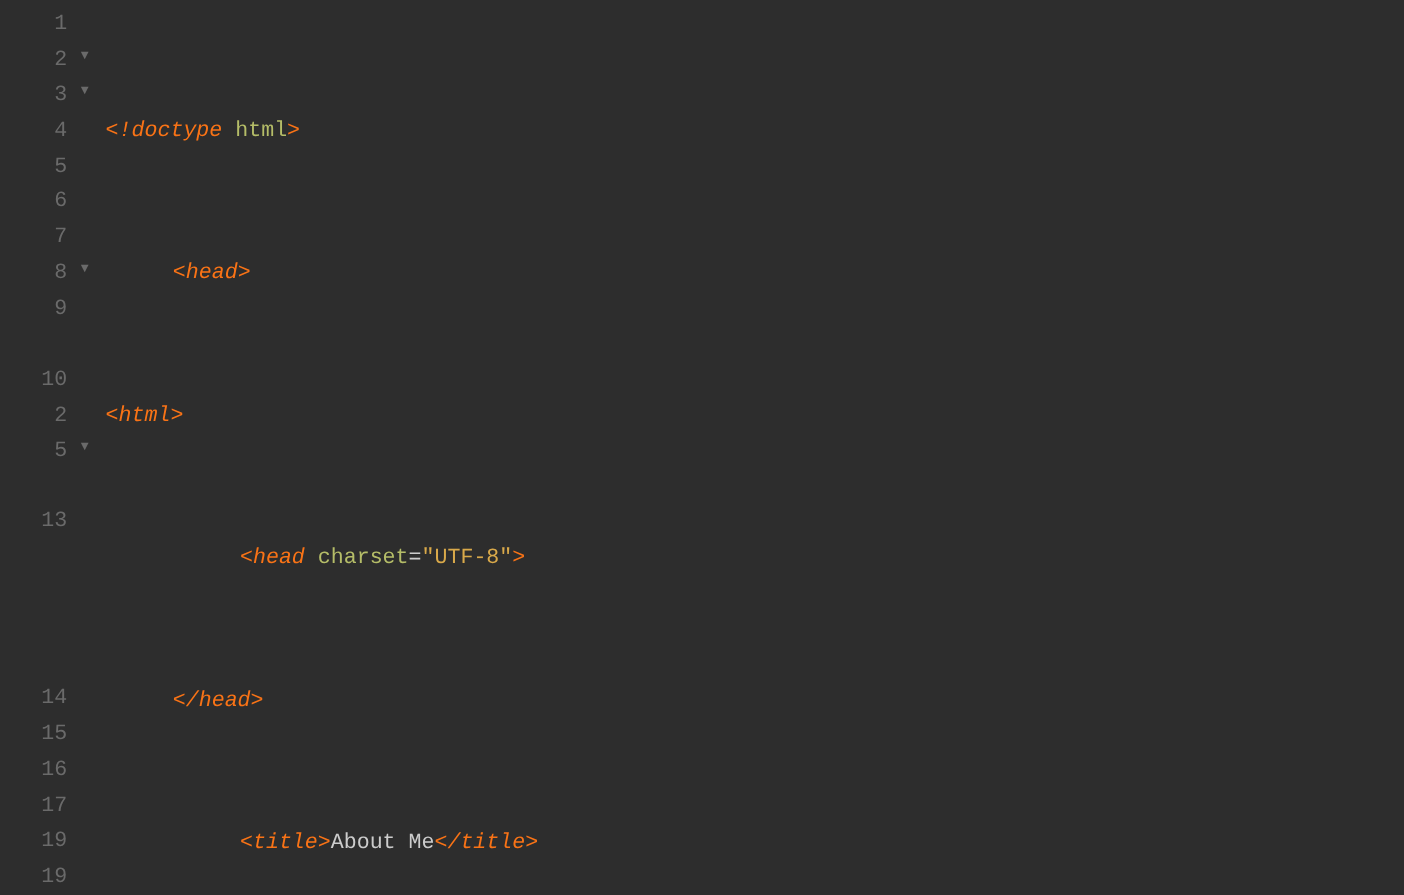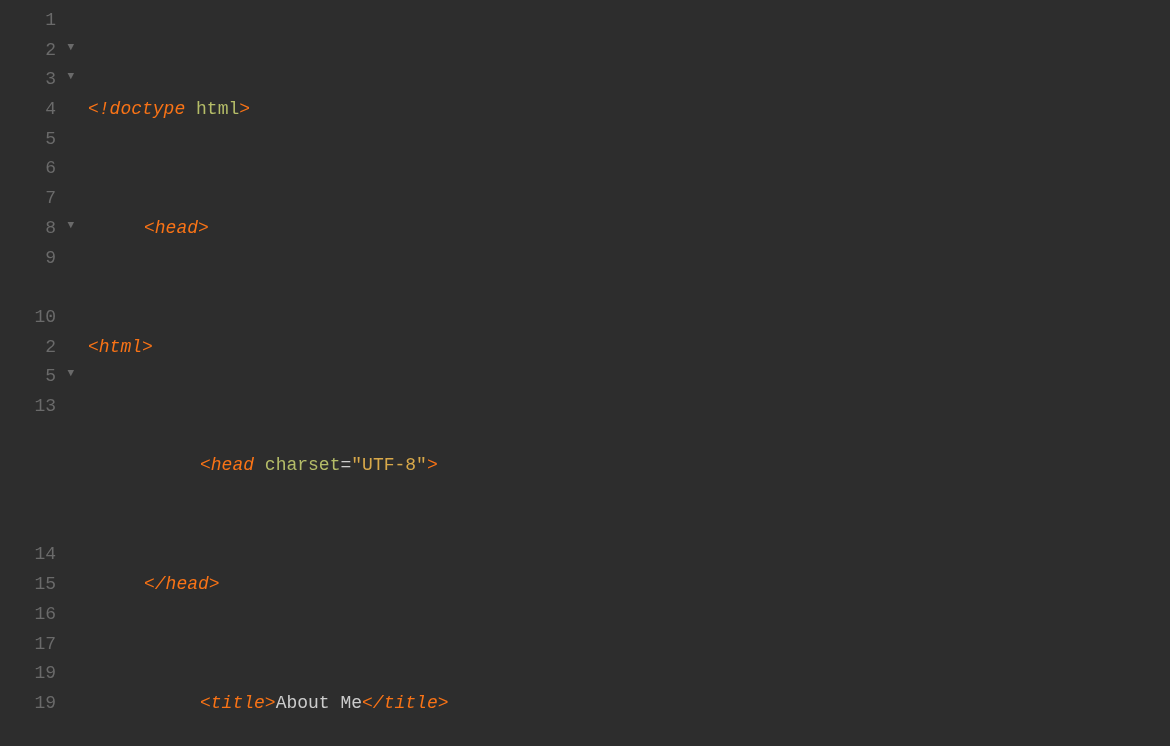--- a/index.html
+++ b/index.html
@@ -113,21 +113,21 @@
       </div>
     <div class="gutter-line">
         <span class="ln">2</span>
         <span class="fold"></span>
       </div>
     <div class="gutter-line">
         <span class="ln">5</span>
         <span class="fold">▼</span>
       </div>
 
-    <div class="gutter-line" style="height:148.5px;">
+    <div class="gutter-line" style="height:148.5px;margin-top:28px;">
         <span class="ln">13</span>
         <span class="fold"></span>
       </div>
     <div class="gutter-line">
         <span class="ln">14</span>
         <span class="fold"></span>
       </div>
     <div class="gutter-line">
         <span class="ln">15</span>
         <span class="fold"></span>

